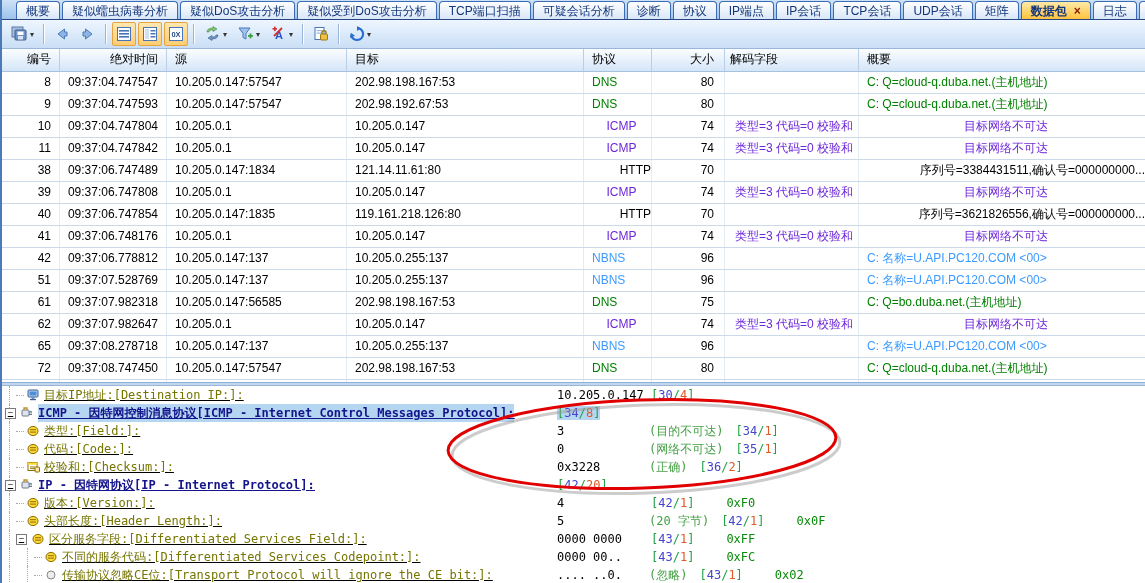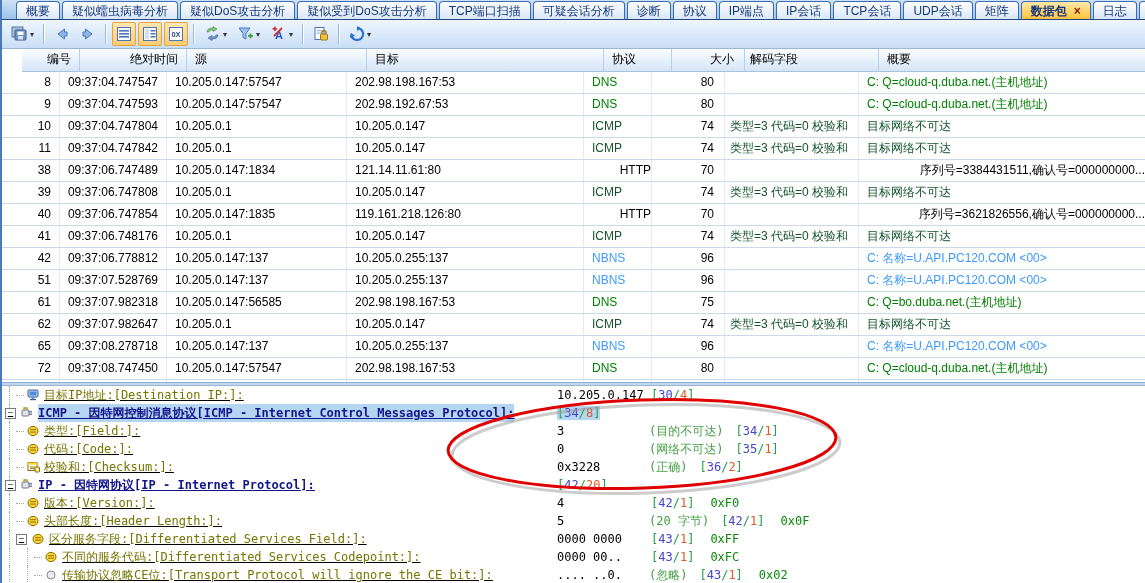--- a/index.html
+++ b/index.html
@@ -22,35 +22,35 @@
   #toolbar{height:28px;background:linear-gradient(#eef6ff,#c9def5);
            border-bottom:1px solid #9ab6d9;display:flex;align-items:center;padding-left:4px;}
   .tbtn{display:flex;align-items:center;height:22px;padding:0 3px;margin:0 1px;border:1px solid transparent;border-radius:2px;}
   .tbtn.toggled{background:linear-gradient(#ffe7b0,#ffcd73);border:1px solid #e8a33d;}
   .tbtn svg{display:block;}
   .caret{font-size:8px;color:#333;margin-left:2px;}
   .tsep{width:1px;height:20px;background:#9ab6d9;border-right:1px solid #fff;margin:0 4px;}
 
   
   #grid-header{height:22px;display:flex;background:linear-gradient(#fbfdff,#d4e5f8);
-               border-bottom:1px solid #a8c2e0;color:#000;margin-left:20px;}
+               border-bottom:1px solid #a8c2e0;color:#000;}
   #grid-header .th{border-right:1px solid #b9cfe8;line-height:21px;box-sizing:border-box;
                    overflow:hidden;white-space:nowrap;}
   #grid-body{height:310px;overflow:hidden;background:#fff;}
   .tr{display:flex;height:21px;line-height:20px;border-bottom:1px solid #ccd9e8;}
   .tr .td{border-right:1px solid #e2eaf2;box-sizing:border-box;overflow:hidden;white-space:nowrap;}
   .c0{width:58px;text-align:right;padding-right:8px;}
   .c1{width:107px;text-align:right;padding-right:8px;}
   .c2{width:180px;padding-left:8px;}
   .c3{width:237px;padding-left:8px;}
   .c4{width:68px;padding-left:8px;}
   .c5{width:73px;text-align:right;padding-right:10px;}
   .c6{width:134px;padding-left:5px;}
   .c7{flex:1;padding-left:8px;border-right:none!important;}
-  .p-dns{color:#008000;} .p-icmp{color:#14532d;} .p-http{color:#000000;text-align:right;} .p-nbns{color:#3d9bff;}
+  .p-dns{color:#008000;} .p-icmp{color:#6d28d9;text-align:center;} .p-http{color:#000000;text-align:right;} .p-nbns{color:#3d9bff;}
 
   
   #splitter{height:4px;background:#c2d7ee;border-top:1px solid #8fb0d8;border-bottom:1px solid #9ab6d9;box-sizing:border-box;}
 
   
   #detail{position:relative;height:199px;background:#fff;overflow:hidden;
           font-family:"DejaVu Sans Mono","Liberation Mono",monospace;font-size:12px;}
   .drow{position:relative;height:18px;line-height:18px;white-space:nowrap;display:flex;align-items:center;text-decoration:underline;}
   .drow::before{content:"";position:absolute;left:7px;top:0;bottom:0;border-left:1px dotted #a9a9a9;}
   .drow.i2::after{content:"";position:absolute;left:25px;top:0;bottom:0;border-left:1px dotted #a9a9a9;}
@@ -58,21 +58,21 @@
           border:1px solid #7a7a7a;background:#fff;color:#333;margin-right:4px;z-index:2;position:relative;}
   .conn{display:inline-block;width:8px;border-top:1px dotted #a9a9a9;margin-right:2px;position:relative;z-index:2;}
   .dicon{display:inline-flex;width:14px;justify-content:center;margin-right:4px;position:relative;z-index:2;}
   .dlabel{color:#757500;}
   .drow.hdr .dlabel{color:#14148c;font-weight:bold;text-decoration:underline;}
   .drow.sel .dlabel,.drow.sel .bracket{background:#b5d6f0;}
   .dval{position:absolute;left:555px;white-space:pre;}
   .dv-value{display:inline-block;min-width:92px;color:#000;}
   .dv-note{color:#44a044;margin-right:10px;}
   .bracket .br{color:#22a04a;} .bracket .off{color:#4444cc;} .bracket .len{color:#e05a28;}
-  .dv-hex{color:#0a8a0a;margin-left:16px;}
+  .dv-hex{color:#0a8a0a;margin-left:32px;}
   .bracket{margin-left:0;}
   .dv-value + .bracket, .dv-note + .bracket{margin-left:2px;margin-top:20px;}
 
   
   #annotation{position:absolute;left:438px;top:394px;pointer-events:none;z-index:5;}
 </style>
 </head>
 <body>
 
 <div id="app">

